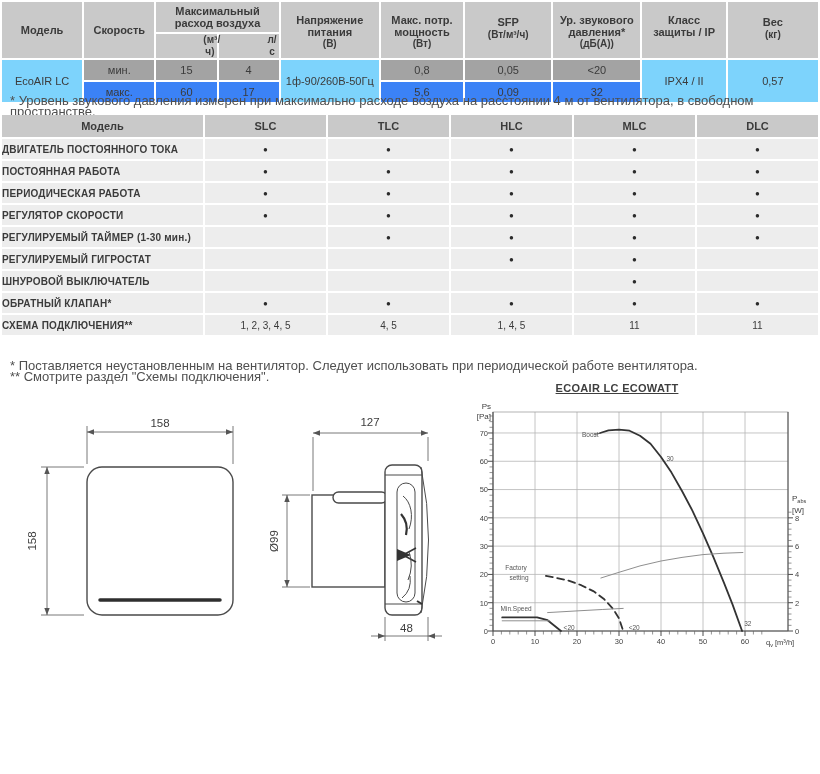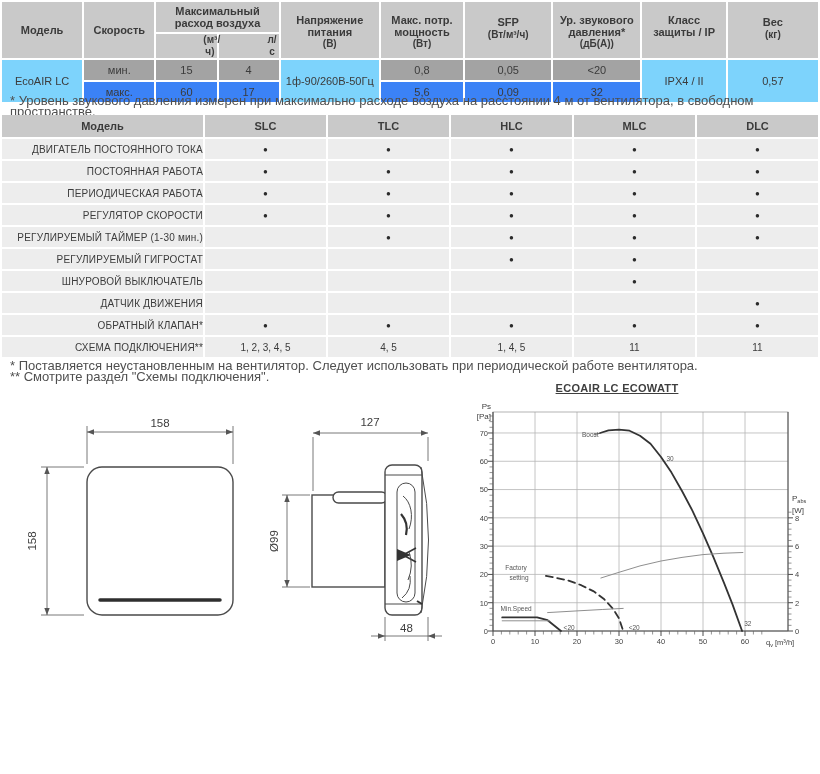--- a/index.html
+++ b/index.html
@@ -21,21 +21,21 @@
   .mg .nm{flex:1;display:flex;align-items:center;justify-content:center;padding:0 3px;}
   .mg .un{height:17px;display:flex;align-items:flex-start;justify-content:center;font-size:10px;}
 
   
   .fn{position:absolute;left:10px;font-size:13px;color:#4f4f4f;line-height:11px;}
 
   
   .t2{position:absolute;top:113px;left:0;width:820px;}
   .t2 td{background:#ededed;font-size:10px;height:20px;text-align:center;}
   .t2 .hd{background:#c9c9c9;font-weight:bold;font-size:11px;height:22px;}
-  .t2 td.lbl{text-align:right;padding-left:0;letter-spacing:0.2px;}
+  .t2 td.lbl{text-align:left;padding-left:0;letter-spacing:0.2px;font-weight:bold;}
   .t2 td.dot{font-size:8px;color:#2b2b2b;}
 
   
   svg{font-family:"Liberation Sans",sans-serif;}
   .svg-abs{position:absolute;}
   .chart-title{position:absolute;top:382px;left:537px;width:160px;text-align:center;
                font-size:11px;font-weight:bold;color:#3e3e3e;letter-spacing:0.3px;text-decoration:underline;}
   .dimtext{fill:#3d3d3d;font-size:11.5px;}
   .obj{fill:#fff;stroke:#4a4a4a;stroke-width:1.4;}
   .thinobj{fill:none;stroke:#4a4a4a;stroke-width:1;}
@@ -199,28 +199,20 @@
           <td class="val dot">●</td>
           <td class="val"></td>
         </tr>
         <tr>
           <td class="lbl">ШНУРОВОЙ ВЫКЛЮЧАТЕЛЬ</td>
           <td class="val"></td>
           <td class="val"></td>
           <td class="val"></td>
           <td class="val dot">●</td>
           <td class="val"></td>
-        </tr>
-        <tr>
-          <td class="lbl">ДАТЧИК ДВИЖЕНИЯ</td>
-          <td class="val"></td>
-          <td class="val"></td>
-          <td class="val"></td>
-          <td class="val"></td>
-          <td class="val dot">●</td>
         </tr>
         <tr>
           <td class="lbl">ОБРАТНЫЙ КЛАПАН*</td>
           <td class="val dot">●</td>
           <td class="val dot">●</td>
           <td class="val dot">●</td>
           <td class="val dot">●</td>
           <td class="val dot">●</td>
         </tr>
         <tr>

